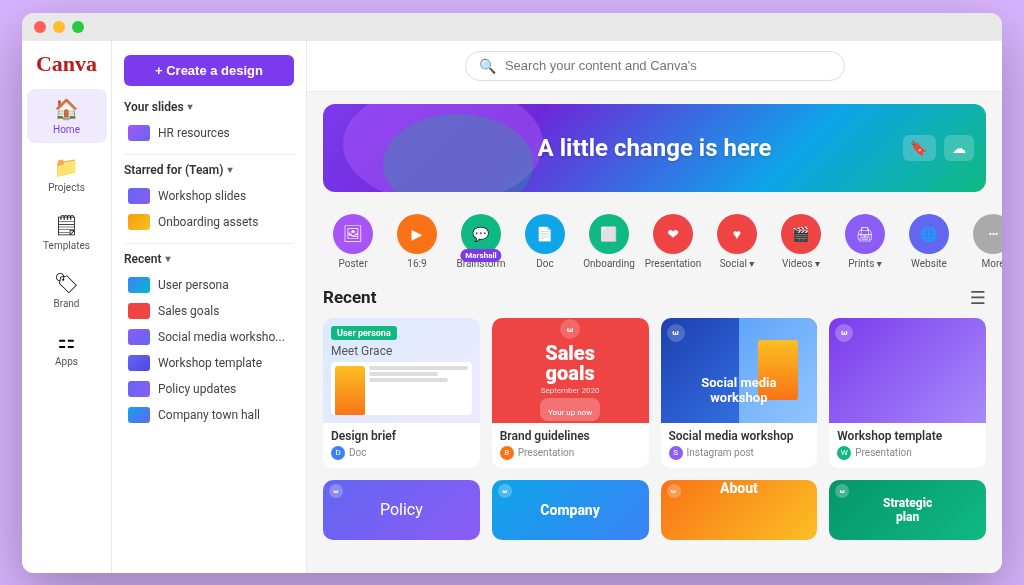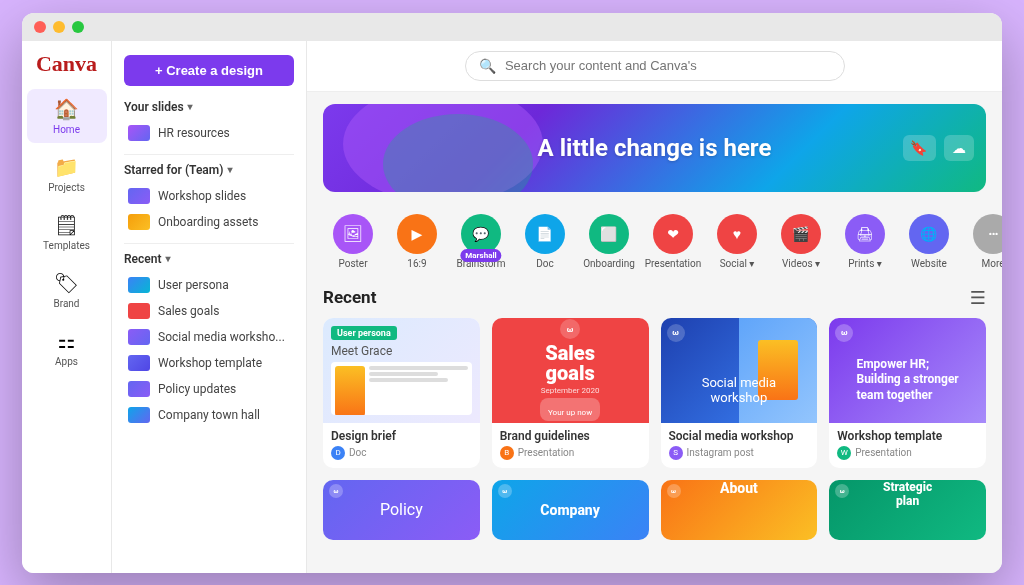--- a/index.html
+++ b/index.html
@@ -567,42 +567,41 @@
             </div>
           </div>
 
           <div class="card">
             <div class="card-thumb card-thumb-3" style="background:linear-gradient(135deg,#1e40af,#3b82f6);position:relative;">
               <div style="position:absolute;top:6px;left:6px;">
                 <div style="background:rgba(255,255,255,0.2);border-radius:50%;width:18px;height:18px;display:flex;align-items:center;justify-content:center;">
                     <span style="color:white;font-size:8px;font-weight:700;">ω</span>
                   </div>
               </div>
-              <div style="color:white;font-size:13px;font-weight:400;text-align:center;padding:8px;z-index:1;position:absolute;bottom:10px;left:0;right:0;">Social media<br>workshop</div>
+              <div style="color:white;font-size:13px;font-weight:700;text-align:center;padding:8px;z-index:1;position:absolute;bottom:10px;left:0;right:0;">Social media<br>workshop</div>
               <div style="position:absolute;right:0;top:0;width:50%;height:100%;background:linear-gradient(135deg,#60a5fa,#93c5fd);display:flex;align-items:center;justify-content:center;">
                 <div style="width:40px;height:60px;background:linear-gradient(#fbbf24,#f97316);border-radius:3px;"></div>
               </div>
             </div>
             <div class="card-info">
               <div class="card-name">Social media workshop</div>
               <div class="card-meta">
                 <div class="card-avatar" style="background:#8b5cf6;">S</div>
                 <span>Instagram post</span>
               </div>
             </div>
           </div>
 
           <div class="card">
             <div class="card-thumb card-thumb-4" style="background:linear-gradient(135deg,#7c3aed,#a78bfa);">
               <div style="position:absolute;top:6px;left:6px;">
                 <div style="background:rgba(255,255,255,0.25);border-radius:50%;width:18px;height:18px;display:flex;align-items:center;justify-content:center;">
                     <span style="color:white;font-size:8px;font-weight:700;">ω</span>
                   </div>
               </div>
-              <div style="color:white;font-size:12px;font-weight:700;padding:28px 8px 8px;line-height:1.3;z-index:1;">Empower HR;<br>Building a stronger<br>team together</div>
             </div>
             <div class="card-info">
               <div class="card-name">Workshop template</div>
               <div class="card-meta">
                 <div class="card-avatar" style="background:#10b981;">W</div>
                 <span>Presentation</span>
               </div>
             </div>
           </div>
         </div>
@@ -629,21 +628,21 @@
 
           <div class="partial-card" style="background:linear-gradient(135deg,#f97316,#fbbf24);display:flex;align-items:flex-start;justify-content:center;position:relative;">
             <div style="position:absolute;top:4px;left:6px;">
               <div style="background:rgba(255,255,255,0.25);border-radius:50%;width:14px;height:14px;display:flex;align-items:center;justify-content:center;">
                   <span style="color:white;font-size:6px;font-weight:700;">ω</span>
                 </div>
             </div>
             <span style="color:white;font-size:14px;font-weight:800;">About</span>
           </div>
 
-          <div class="partial-card" style="background:linear-gradient(135deg,#059669,#10b981);display:flex;align-items:flex-start;justify-content:center;position:relative;">
+          <div class="partial-card" style="background:linear-gradient(135deg,#059669,#10b981);display:flex;align-items:center;justify-content:center;position:relative;">
             <div style="position:absolute;top:4px;left:6px;">
               <div style="background:rgba(255,255,255,0.25);border-radius:50%;width:14px;height:14px;display:flex;align-items:center;justify-content:center;">
                   <span style="color:white;font-size:6px;font-weight:700;">ω</span>
                 </div>
             </div>
             <span style="color:white;font-size:12px;font-weight:800;text-align:center;">Strategic<br>plan</span>
           </div>
         </div>
       </div>
     </div>

